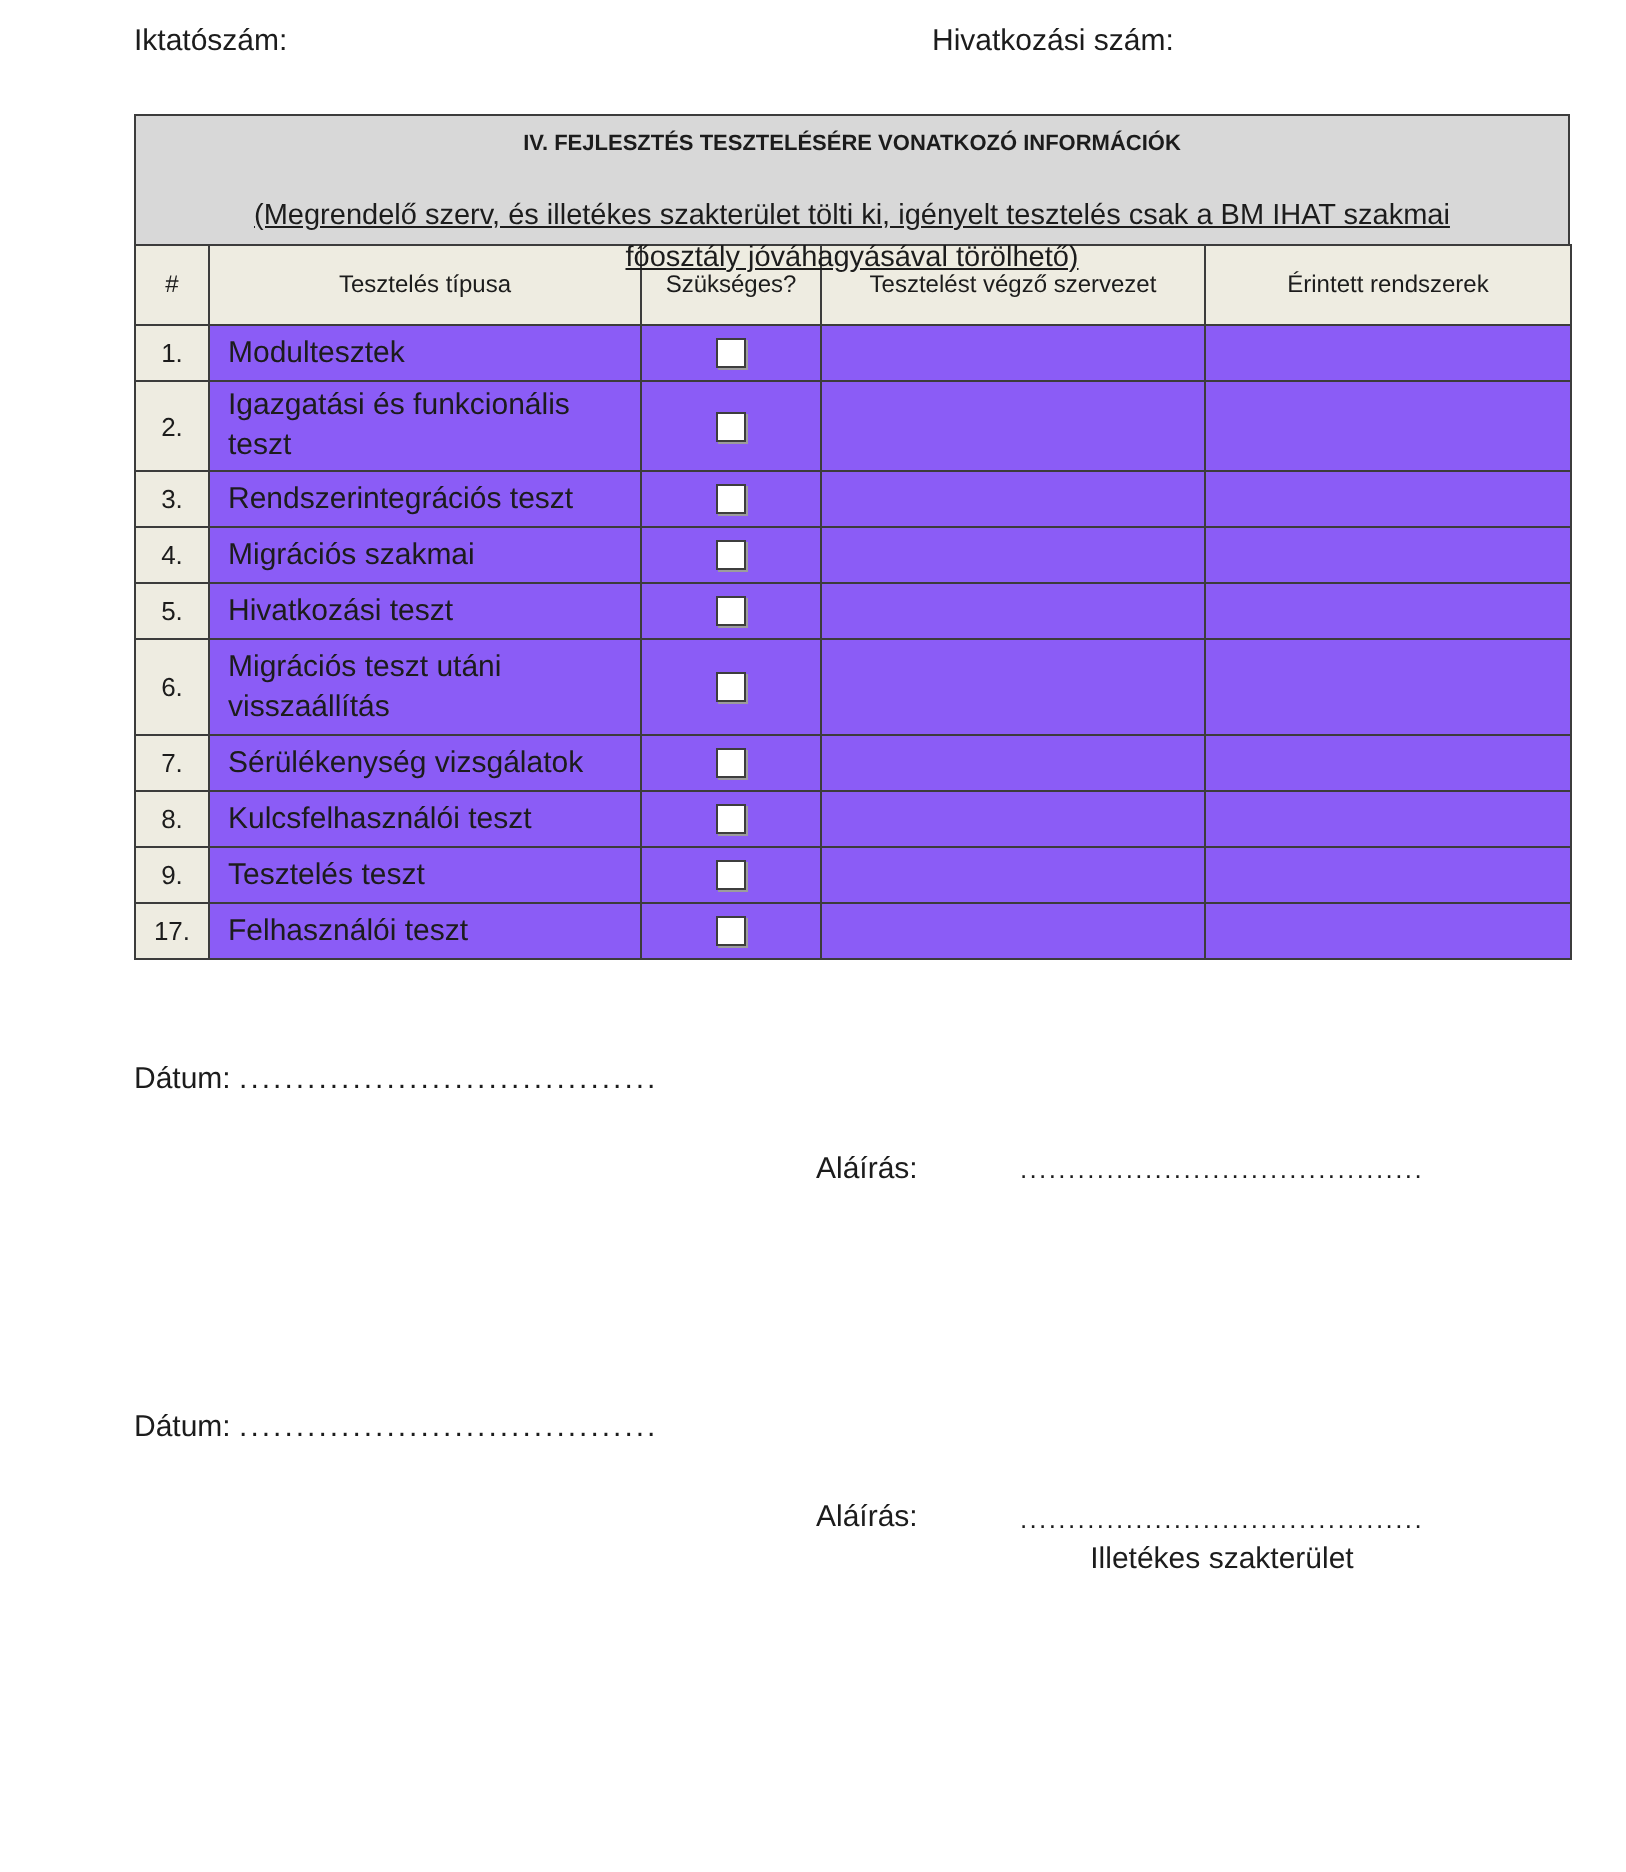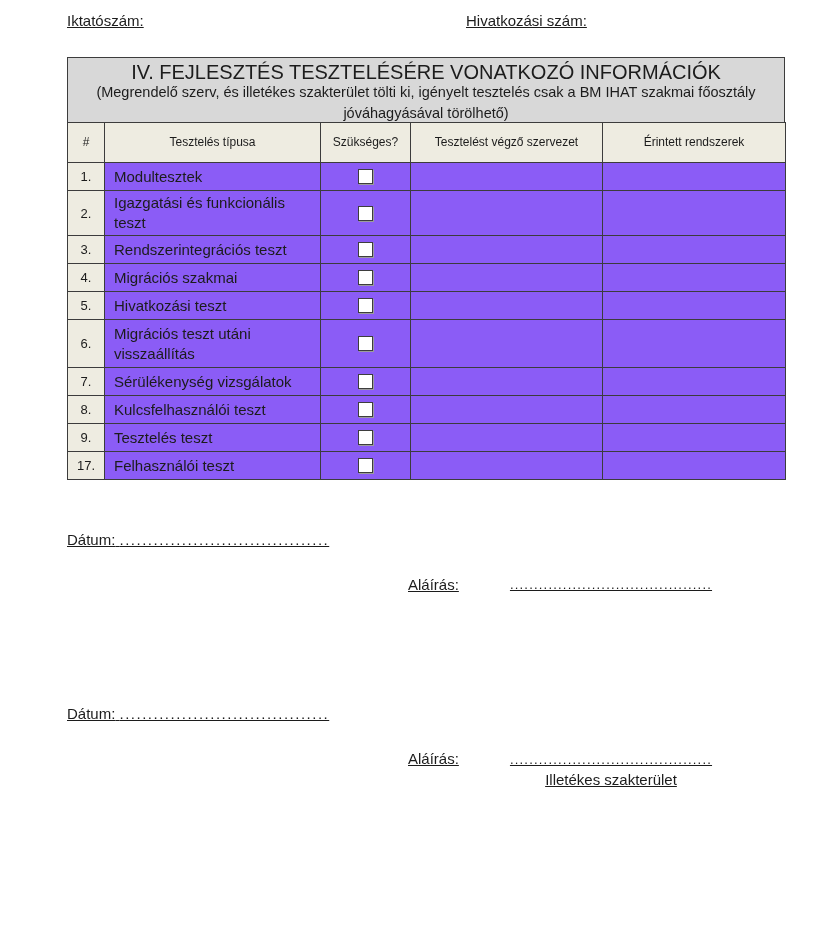--- a/index.html
+++ b/index.html
@@ -9,49 +9,50 @@
     font-family: "Liberation Sans", sans-serif;
     color: #1c1c1c;
   }
   .page {
     position: relative;
     width: 813px;
     height: 936px;
     background: #ffffff;
     overflow: hidden;
   }
-  .abs { position: absolute; text-decoration: underline; }
+  .abs { position: absolute; }
   .top-label { font-size: 15px; }
 
   
   .form-table-wrap {
     position: absolute;
     left: 67px;
     top: 57px;
     width: 718px;
   }
   .title-block {
     box-sizing: border-box;
     background: #d8d8d8;
     border: 1px solid #3c3c3c;
     border-bottom: none;
     text-align: center;
     padding: 5px 28px 5px 28px;
     height: 65px;
   }
   .title-block .title {
-    font-weight: normal;
-    font-size: 20px;
+    font-weight: bold;
+    font-size: 11px;
     line-height: 19px;
     margin: 0;
   }
   .title-block .subtitle {
     font-size: 14.5px;
     line-height: 21px;
-    margin: 0;
+    margin: 16px;
+    text-decoration: underline;
   }
   table.form-table {
     border-collapse: collapse;
     table-layout: fixed;
     width: 718px;
   }
   .form-table th, .form-table td {
     border: 1px solid #3c3c3c;
     box-sizing: border-box;
     overflow: hidden;

